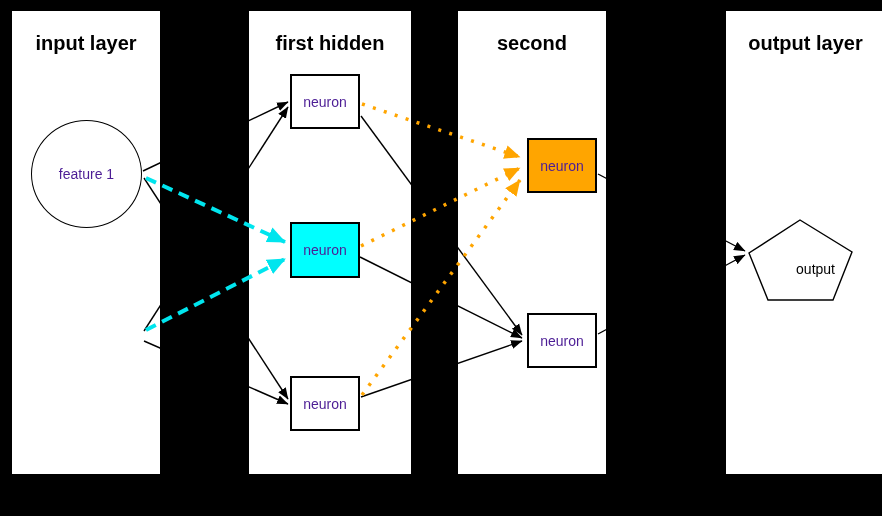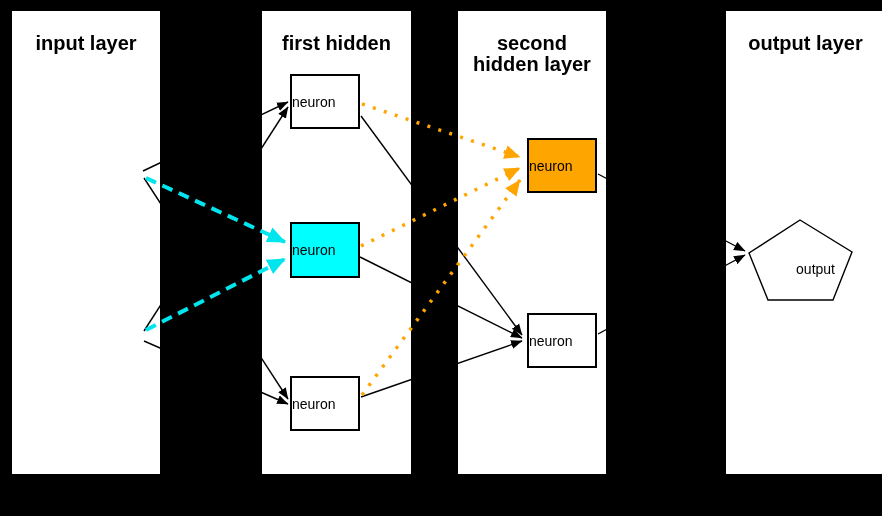--- a/index.html
+++ b/index.html
@@ -2,32 +2,32 @@
 <html><head>
 <meta charset="utf-8">
 <style>
   html,body { margin:0; padding:0; background:#000; }
   .stage {
     position:relative; width:882px; height:474px; background:#000;
     font-family:"Liberation Sans", sans-serif; overflow:hidden;
   }
   .panel { position:absolute; top:11px; height:486px; width:148px; background:#fff; }
   .panel-input  { left:12px;  }
-  .panel-h1     { left:262px; width:149px; }
+  .panel-h1     { left:249px; width:149px;padding-left:13px; }
   .panel-h2     { left:458px; }
   .panel-output { left:726px;padding-left:11px; }
   .panel-title {
     position:absolute; top:22px; left:0; width:100%;
     text-align:center; font-weight:bold; font-size:20px; line-height:21px; color:#000;
   }
   .panel-title span { display:block; }
   .wires { position:absolute; left:0; top:0; width:882px; height:516px; }
   .node {
-    position:absolute; display:flex; align-items:center; justify-content:flex-start;
-    font-size:14px; color:#000000; background:#fff; box-sizing:border-box;
+    position:absolute; display:flex; align-items:center; justify-content:center;
+    font-size:14px; color:#4c1d95; background:#fff; box-sizing:border-box;
     border:2px solid #000; text-align:center;
   }
   .circle { border-radius:50%; border-width:1px; }
   .n-feature1 { left:31px;  top:120px; width:111px; height:108px; }
   .n-feature2 { left:32px;  top:283px; width:111px; height:108px; }
   .n-h1-top   { left:290px; top:74px;  width:70px;  height:55px; }
   .n-h1-mid   { left:290px; top:222px; width:70px;  height:56px; background:#00ffff; }
   .n-h1-bot   { left:290px; top:376px; width:70px;  height:55px; }
   .n-h2-top   { left:527px; top:138px; width:70px;  height:55px; background:#ffa500; }
   .n-h2-bot   { left:527px; top:313px; width:70px;  height:55px; }
@@ -51,21 +51,20 @@
     </div>
   </div>
   <div class="panel panel-h1">
     <div class="panel-title">
       <span>first hidden</span>
     </div>
   </div>
   <div class="panel panel-h2">
     <div class="panel-title">
       <span>second</span>
-      <span>hidden layer</span>
     </div>
   </div>
   <div class="panel panel-output">
     <div class="panel-title">
       <span>output layer</span>
       <span></span>
     </div>
   </div>
 
   <svg class="wires" viewBox="0 0 882 516">
@@ -94,20 +93,23 @@
     <line class="edge-cyan" x1="146" y1="178" x2="285" y2="242" marker-end="url(#mk-cyan)"></line>
     <line class="edge-cyan" x1="146" y1="330" x2="285" y2="259" marker-end="url(#mk-cyan)"></line>
 
     <line class="edge-orange" x1="362" y1="104" x2="520" y2="157" marker-end="url(#mk-orange)"></line>
     <line class="edge-orange" x1="361" y1="246" x2="520" y2="168" marker-end="url(#mk-orange)"></line>
     <line class="edge-orange" x1="362" y1="395" x2="520" y2="180" marker-end="url(#mk-orange)"></line>
 
     <polygon points="800,220 852,252 833,300 768,300 749,253" fill="#ffffff" stroke="#000000" stroke-width="1.4"></polygon>
   </svg>
 
+  <div class="node circle n-feature1">
+    <span>feature 1</span>
+  </div>
   <div class="node n-h1-top">
     <span>neuron</span>
   </div>
   <div class="node n-h1-mid">
     <span>neuron</span>
   </div>
   <div class="node n-h1-bot">
     <span>neuron</span>
   </div>
   <div class="node n-h2-top">

